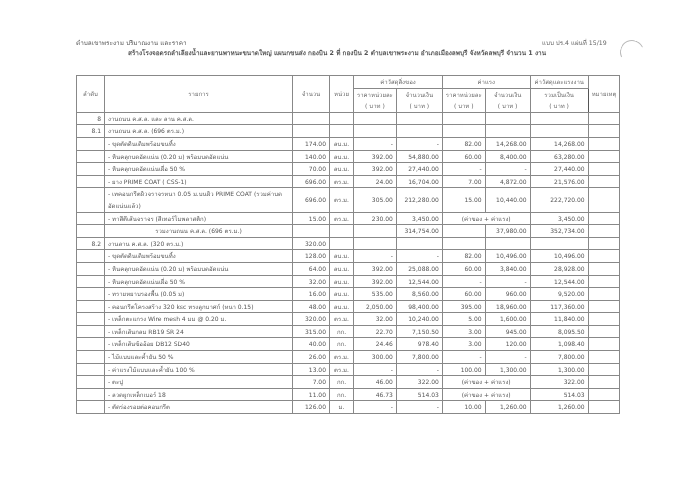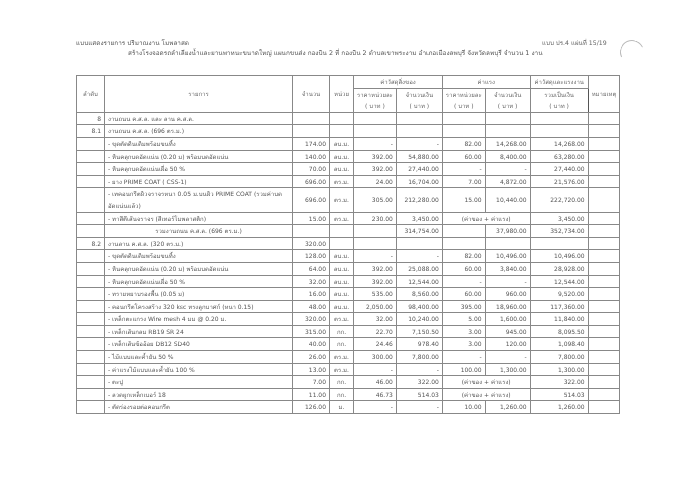--- a/index.html
+++ b/index.html
@@ -1,36 +1,36 @@
 <!DOCTYPE html>
 <html><head>
 <meta charset="utf-8">
 <style>
   html,body{margin:0;padding:0;background:#ffffff;}
   body{width:690px;height:486px;position:relative;overflow:hidden;font-family:"DejaVu Sans",sans-serif;color:#444;}
   .hdr1{position:absolute;left:76px;top:38px;font-size:6.4px;color:#555;}
-  .hdr2{position:absolute;left:128px;top:48px;font-size:6.4px;color:#555;}
+  .hdr2{position:absolute;left:128px;top:48px;font-size:6.4px;color:#555;font-weight:bold;}
   .formno{position:absolute;left:542px;top:38px;font-size:6.2px;color:#666;}
   .stamp{position:absolute;left:620px;top:40px;width:22px;height:22px;border:1px solid #bbb;border-radius:50%;border-right-color:transparent;border-bottom-color:transparent;transform:rotate(20deg);}
   table{position:absolute;left:76px;top:75px;border-collapse:collapse;font-size:6px;color:#555;table-layout:fixed;}
   td,th{border:1px solid #888;padding:0 3px;height:11.6px;line-height:11.6px;white-space:nowrap;overflow:hidden;font-weight:normal;}
   th{text-align:center;color:#666;}
   .thk{border-left:1.5px solid #555;}
   .num{text-align:right;}
   .ctr{text-align:center;}
   .seq{text-align:right;}
   .nbt{border-top:none;}
   .nbb{border-bottom:none;}
   .subtotal{text-align:center;}
   .wrap{white-space:normal;line-height:11.6px;}
 </style>
 </head>
 <body>
 
-<div class="hdr1">แบบแสดงรายการ ปริมาณงาน โมพลาสต</div>
+<div class="hdr1">ตำบลเขาพระงาม ปริมาณงาน และราคา</div>
 <div class="hdr2">สร้างโรงจอดรถลำเลียงน้ำและยานพาหนะขนาดใหญ่ แผนกขนส่ง กองบิน 2 ที่ กองบิน 2 ตำบลเขาพระงาม อำเภอเมืองลพบุรี จังหวัดลพบุรี จำนวน 1 งาน</div>
 <div class="formno">แบบ ปร.4 แผ่นที่ 15/19</div>
 <div class="stamp"></div>
 
 <table>
   <colgroup>
     <col style="width:28px">
       <col style="width:188px">
       <col style="width:37px">
       <col style="width:24px">

